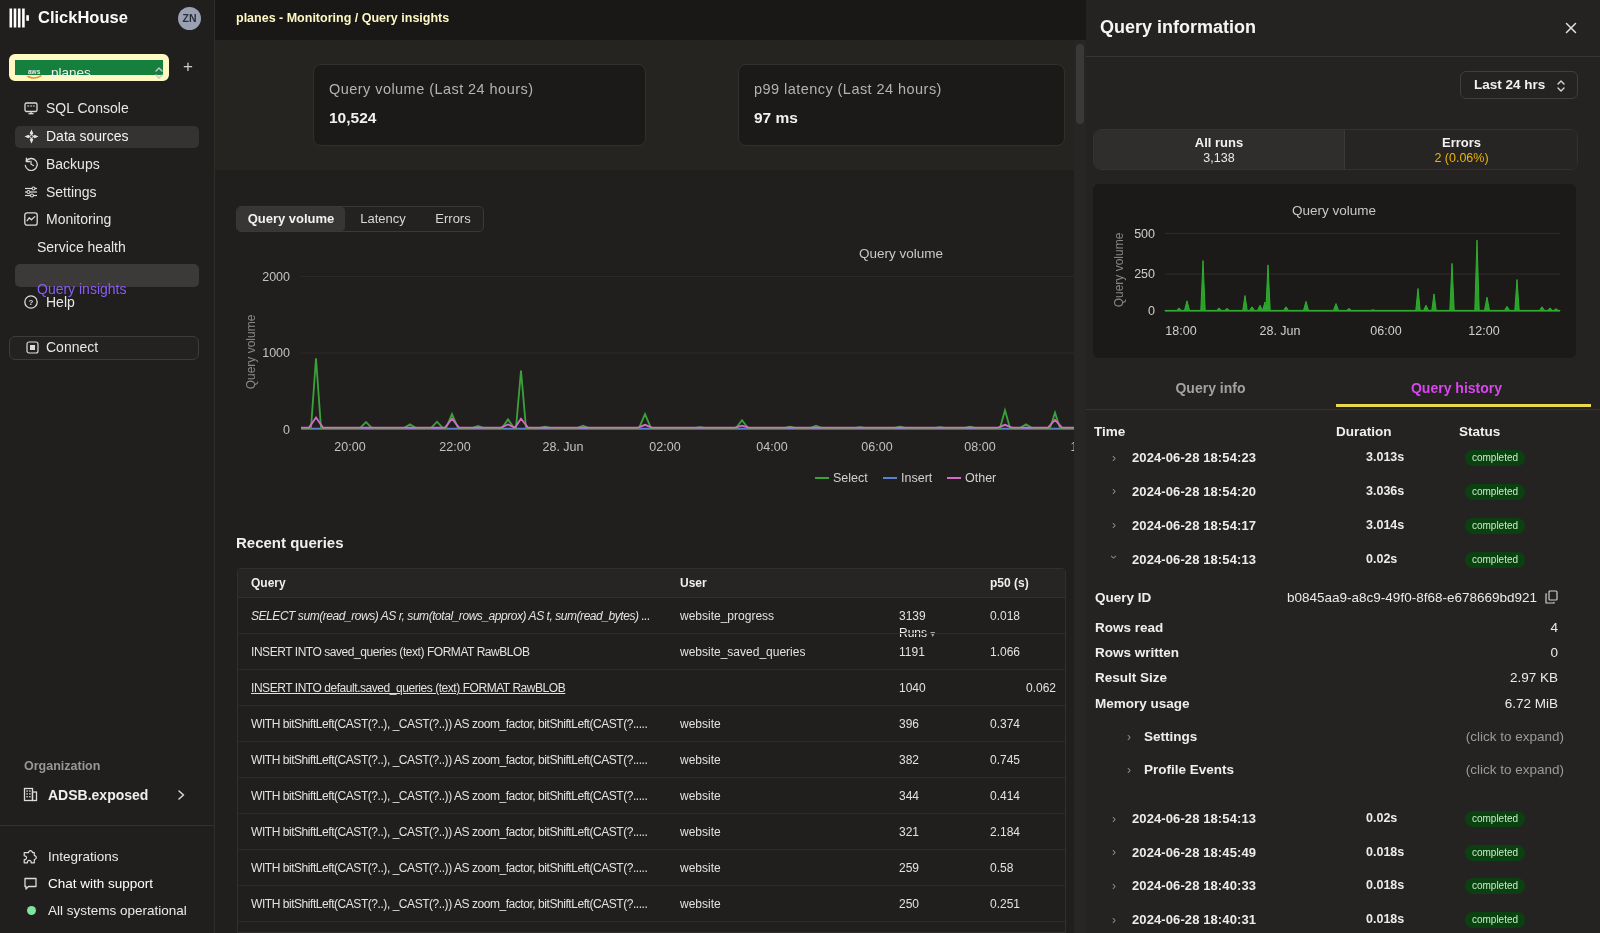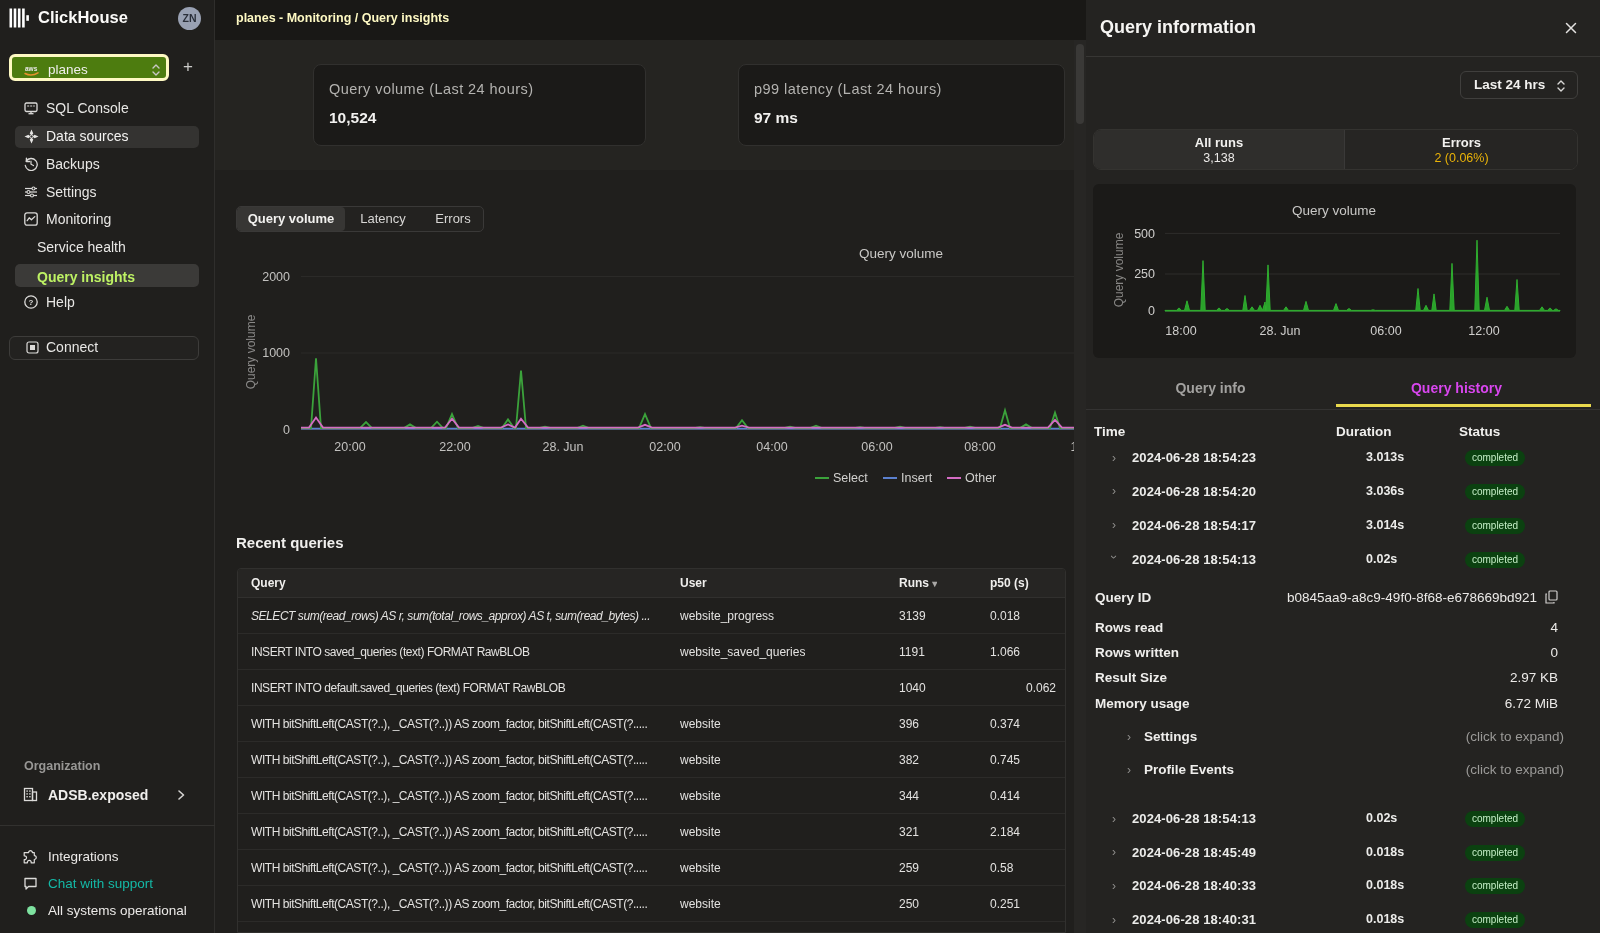--- a/index.html
+++ b/index.html
@@ -90,37 +90,37 @@
       <text x="88" y="12" fill="#d2d1cf" font-size="12.5" font-family="Liberation Sans">Insert</text>
       <text x="152" y="12" fill="#d2d1cf" font-size="12.5" font-family="Liberation Sans">Other</text>
     </svg>
   </div>
 
   <div id="rqtitle" class="abs">Recent queries</div>
   <div id="rqtable" class="abs">
     <div class="trow" style="top:0; height:29px; background:#262523; border-bottom:1px solid #31302e;">
       <div class="tcell" style="left:13px; line-height:29px; font-weight:bold; color:#efeeec;">Query</div>
       <div class="tcell" style="left:442px; line-height:29px; font-weight:bold; color:#efeeec;">User</div>
-      <div class="tcell" style="left:661px; line-height:29px; font-weight:bold; color:#efeeec;">Runs <span style="color:#a9a8a6; font-size:10px;">▾</span></div>
+      <div class="tcell" style="left:661px; line-height:40px; font-weight:normal; color:#efeeec;margin-top:44px;">Runs <span style="color:#a9a8a6; font-size:10px;">▾</span></div>
       <div class="tcell" style="left:752px; line-height:29px; font-weight:bold; color:#efeeec;">p50 (s)</div>
     </div>
     <div class="trow" style="top:29px;">
       <div class="tcell" style="left:13px; width:600px; letter-spacing:-0.45px;font-style:italic;">SELECT sum(read_rows) AS r, sum(total_rows_approx) AS t, sum(read_bytes) ...</div>
       <div class="tcell" style="left:442px;">website_progress</div>
       <div class="tcell" style="left:661px;">3139</div>
       <div class="tcell" style="left:752px;">0.018</div>
     </div>
     <div class="trow" style="top:65px;">
       <div class="tcell" style="left:13px; width:600px; letter-spacing:-0.45px;">INSERT INTO saved_queries (text) FORMAT RawBLOB</div>
       <div class="tcell" style="left:442px;">website_saved_queries</div>
       <div class="tcell" style="left:661px;">1191</div>
       <div class="tcell" style="left:752px;">1.066</div>
     </div>
     <div class="trow" style="top:101px;">
-      <div class="tcell" style="left:13px; width:600px; letter-spacing:-0.45px;">INSERT INTO default.saved_queries (text) FORMAT RawBLOB</div>
+      <div class="tcell" style="left:13px; width:600px; letter-spacing:-0.45px;text-decoration:underline;">INSERT INTO default.saved_queries (text) FORMAT RawBLOB</div>
       <div class="tcell" style="left:661px;">1040</div>
       <div class="tcell" style="left:788px;">0.062</div>
     </div>
     <div class="trow" style="top:137px;">
       <div class="tcell" style="left:13px; width:600px; letter-spacing:-0.45px;">WITH bitShiftLeft(CAST(?..), _CAST(?..)) AS zoom_factor, bitShiftLeft(CAST(?.....</div>
       <div class="tcell" style="left:442px;">website</div>
       <div class="tcell" style="left:661px;">396</div>
       <div class="tcell" style="left:752px;">0.374</div>
     </div>
     <div class="trow" style="top:173px;">
@@ -165,21 +165,21 @@
   <svg class="abs" style="left:9px; top:8px;" width="20" height="20" viewBox="0 0 20 20">
     <rect x="0.5" y="0.5" width="2.6" height="19" fill="#fff"></rect>
     <rect x="4.7" y="0.5" width="2.6" height="19" fill="#fff"></rect>
     <rect x="8.9" y="0.5" width="2.6" height="19" fill="#fff"></rect>
     <rect x="13.1" y="0.5" width="2.6" height="19" fill="#fff"></rect>
     <rect x="17.3" y="7.2" width="2.6" height="5.6" fill="#fff"></rect>
   </svg>
   <div class="abs" style="left:38px; top:8px; color:#fbfaf8; font-size:16.5px; font-weight:bold;">ClickHouse</div>
   <div class="abs" style="left:178px; top:7px; width:23px; height:23px; border-radius:50%; background:#99a1b3; color:#2a2f3a; font-size:10.5px; font-weight:bold; text-align:center; line-height:23px;">ZN</div>
 
-  <div class="abs" style="left:9px; top:54px; width:160px; height:27px; background:#4d7c0f; border:3px solid #fef9c3; border-radius:6px;">
+  <div class="abs" style="left:9px; top:54px; width:160px; height:27px; background:#15803d; border:6px solid #fef9c3; border-radius:6px;">
     <svg class="abs" style="left:12px; top:7px;" width="15" height="13" viewBox="0 0 15 13">
       <text x="1" y="7" font-size="6.5" font-weight="bold" fill="#e8e8e8" font-family="Liberation Sans">aws</text>
       <path d="M1 9.5 Q7.5 13 14 8.8" stroke="#e8912d" stroke-width="1.5" fill="none" stroke-linecap="round"></path>
     </svg>
     <div class="abs" style="left:36px; top:5px; color:#f0efed; font-size:13.5px;">planes</div>
     <svg class="abs" style="left:138px; top:6px;" width="12" height="14" viewBox="0 0 12 14">
       <path d="M3 5 L6 2 L9 5" stroke="#c8c7c5" stroke-width="1.4" fill="none" stroke-linecap="round" stroke-linejoin="round"></path>
       <path d="M3 9 L6 12 L9 9" stroke="#c8c7c5" stroke-width="1.4" fill="none" stroke-linecap="round" stroke-linejoin="round"></path>
     </svg>
   </div>
@@ -223,21 +223,21 @@
 
   <svg class="abs" style="left:24px; top:212px;" width="14" height="14" viewBox="0 0 14 14">
     <rect x="0.8" y="0.8" width="12.4" height="12.4" rx="2.2" stroke="#dcdbd9" stroke-width="1.3" fill="none"></rect>
     <path d="M3.2 8.6 L5.2 5.8 L7.4 7.8 L10.8 4.6" stroke="#dcdbd9" stroke-width="1.3" fill="none" stroke-linecap="round" stroke-linejoin="round"></path>
   </svg>
   <div class="abs navtxt" style="left:46px; top:211px;">Monitoring</div>
 
   <div class="abs navtxt" style="left:37px; top:239px;">Service health</div>
 
   <div class="abs" style="left:15px; top:264px; width:184px; height:23px; background:#3b3a38; border-radius:5px;"></div>
-  <div class="abs navtxt" style="left:37px; top:269px; color:#bef264;font-weight:bold;">Query insights</div>
+  <div class="abs navtxt" style="left:37px; top:281px; color:#8b5cf6;">Query insights</div>
 
   <svg class="abs" style="left:24px; top:295px;" width="14" height="14" viewBox="0 0 14 14">
     <circle cx="7" cy="7" r="6.2" stroke="#dcdbd9" stroke-width="1.3" fill="none"></circle>
     <text x="7" y="9.8" font-size="8" fill="#dcdbd9" text-anchor="middle" font-family="Liberation Sans" font-weight="bold">?</text>
   </svg>
   <div class="abs navtxt" style="left:46px; top:294px;">Help</div>
 
   <div class="abs" style="left:9px; top:336px; width:190px; height:24px; border:1px solid #3d3c3a; border-radius:6px; background:#232220;"></div>
   <svg class="abs" style="left:26px; top:341px;" width="13" height="13" viewBox="0 0 13 13">
     <rect x="1" y="1" width="11" height="11" rx="2" stroke="#dcdbd9" stroke-width="1.2" fill="none"></rect>
@@ -265,21 +265,21 @@
   <div class="abs" style="left:0; top:825px; width:215px; height:1px; background:#32312f;"></div>
 
   <svg class="abs" style="left:23px; top:850px;" width="15" height="15" viewBox="0 0 15 15">
     <path d="M5.6 2.6 a1.9 1.9 0 1 1 3.8 0 l1.9 0 l0 3 a1.9 1.9 0 1 1 0 3.9 l0 3.3 l-3.2 0 a1.9 1.9 0 1 0 -3.6 0 l-3.3 0 l0 -3.2 a1.9 1.9 0 1 0 0 -3.7 l0 -3.3 Z" stroke="#dcdbd9" stroke-width="1.2" fill="none" stroke-linejoin="round"></path>
   </svg>
   <div class="abs" style="left:48px; top:849px; color:#eceae8; font-size:13.5px;">Integrations</div>
 
   <svg class="abs" style="left:23px; top:876px;" width="15" height="15" viewBox="0 0 15 15">
     <path d="M2 2.5 h11 v8 h-7.5 l-2.5 2.5 v-2.5 h-1 Z" stroke="#dcdbd9" stroke-width="1.3" fill="none" stroke-linejoin="round"></path>
   </svg>
-  <div class="abs" style="left:48px; top:876px; color:#14b8a6; font-size:13.5px;">Chat with support</div>
+  <div class="abs" style="left:48px; top:876px; color:#ffffff; font-size:13.5px;">Chat with support</div>
 
   <div class="abs" style="left:27px; top:906px; width:9px; height:9px; border-radius:50%; background:#7ee2a0;"></div>
   <div class="abs" style="left:48px; top:903px; color:#eceae8; font-size:13.5px;">All systems operational</div>
 </div>
 
 <div id="panel" class="abs">
   <div class="abs" style="left:14px; top:17px; color:#f6f5f3; font-size:18px; font-weight:bold;">Query information</div>
   <svg class="abs" style="left:478px; top:21px;" width="14" height="14" viewBox="0 0 14 14">
     <path d="M2.5 2.5 L11.5 11.5 M11.5 2.5 L2.5 11.5" stroke="#e3e2e0" stroke-width="1.5" stroke-linecap="round"></path>
   </svg>

